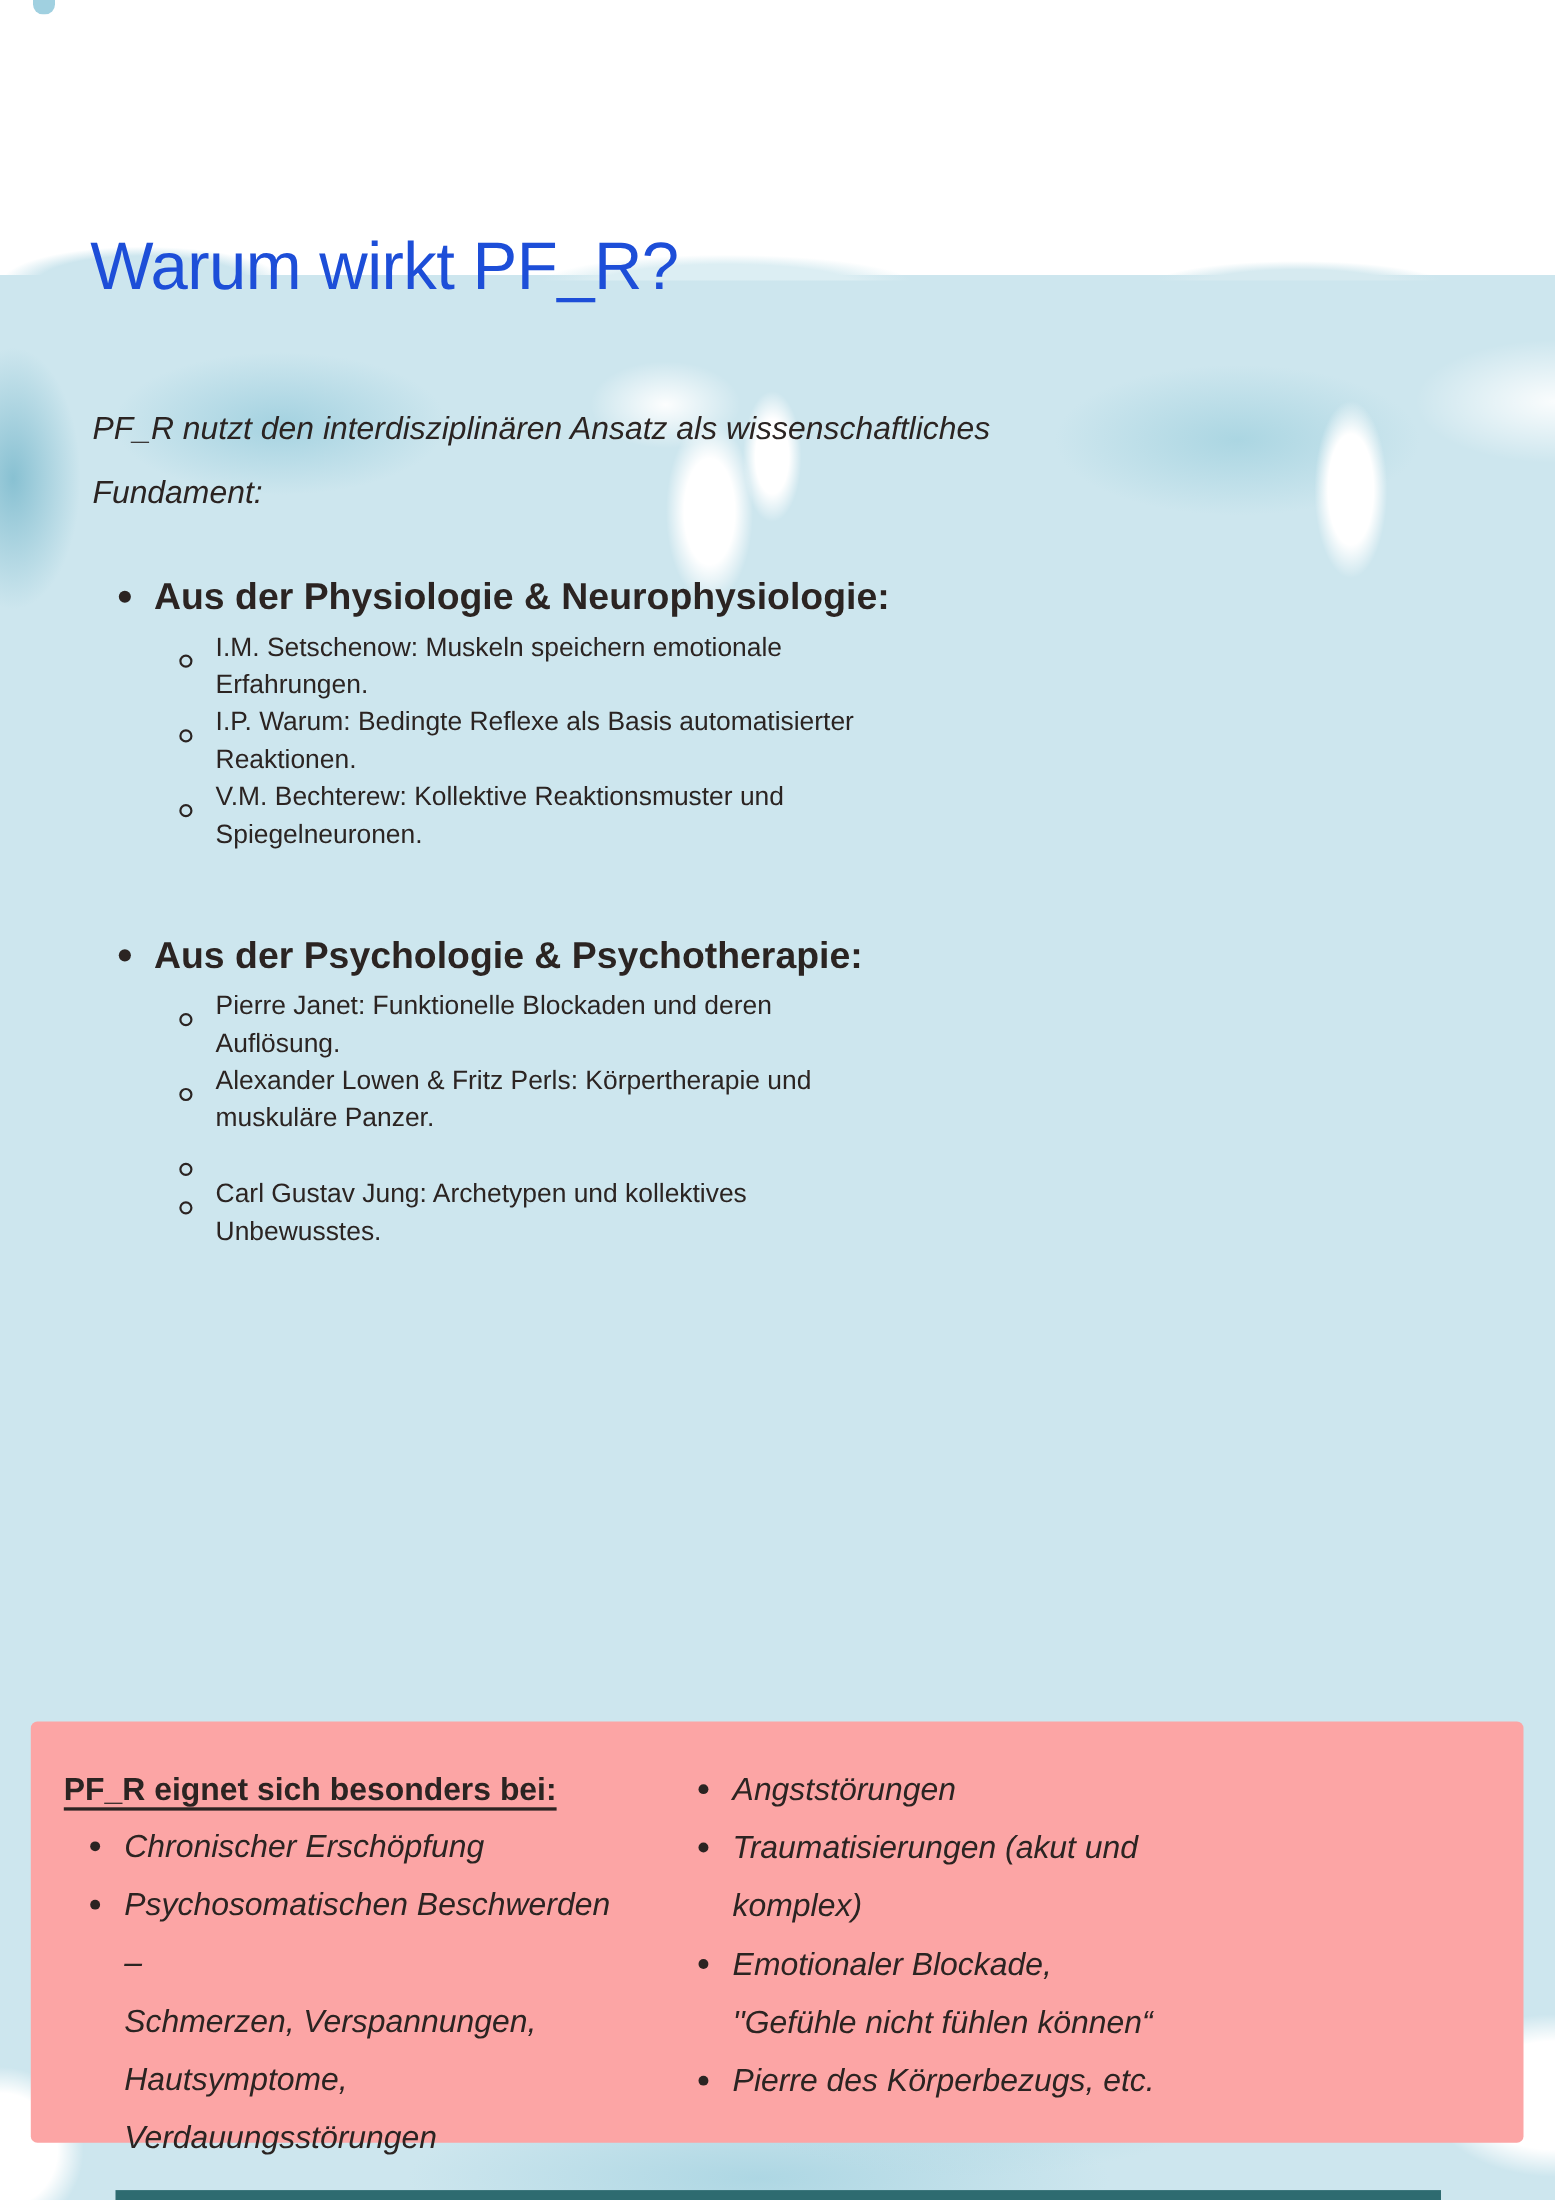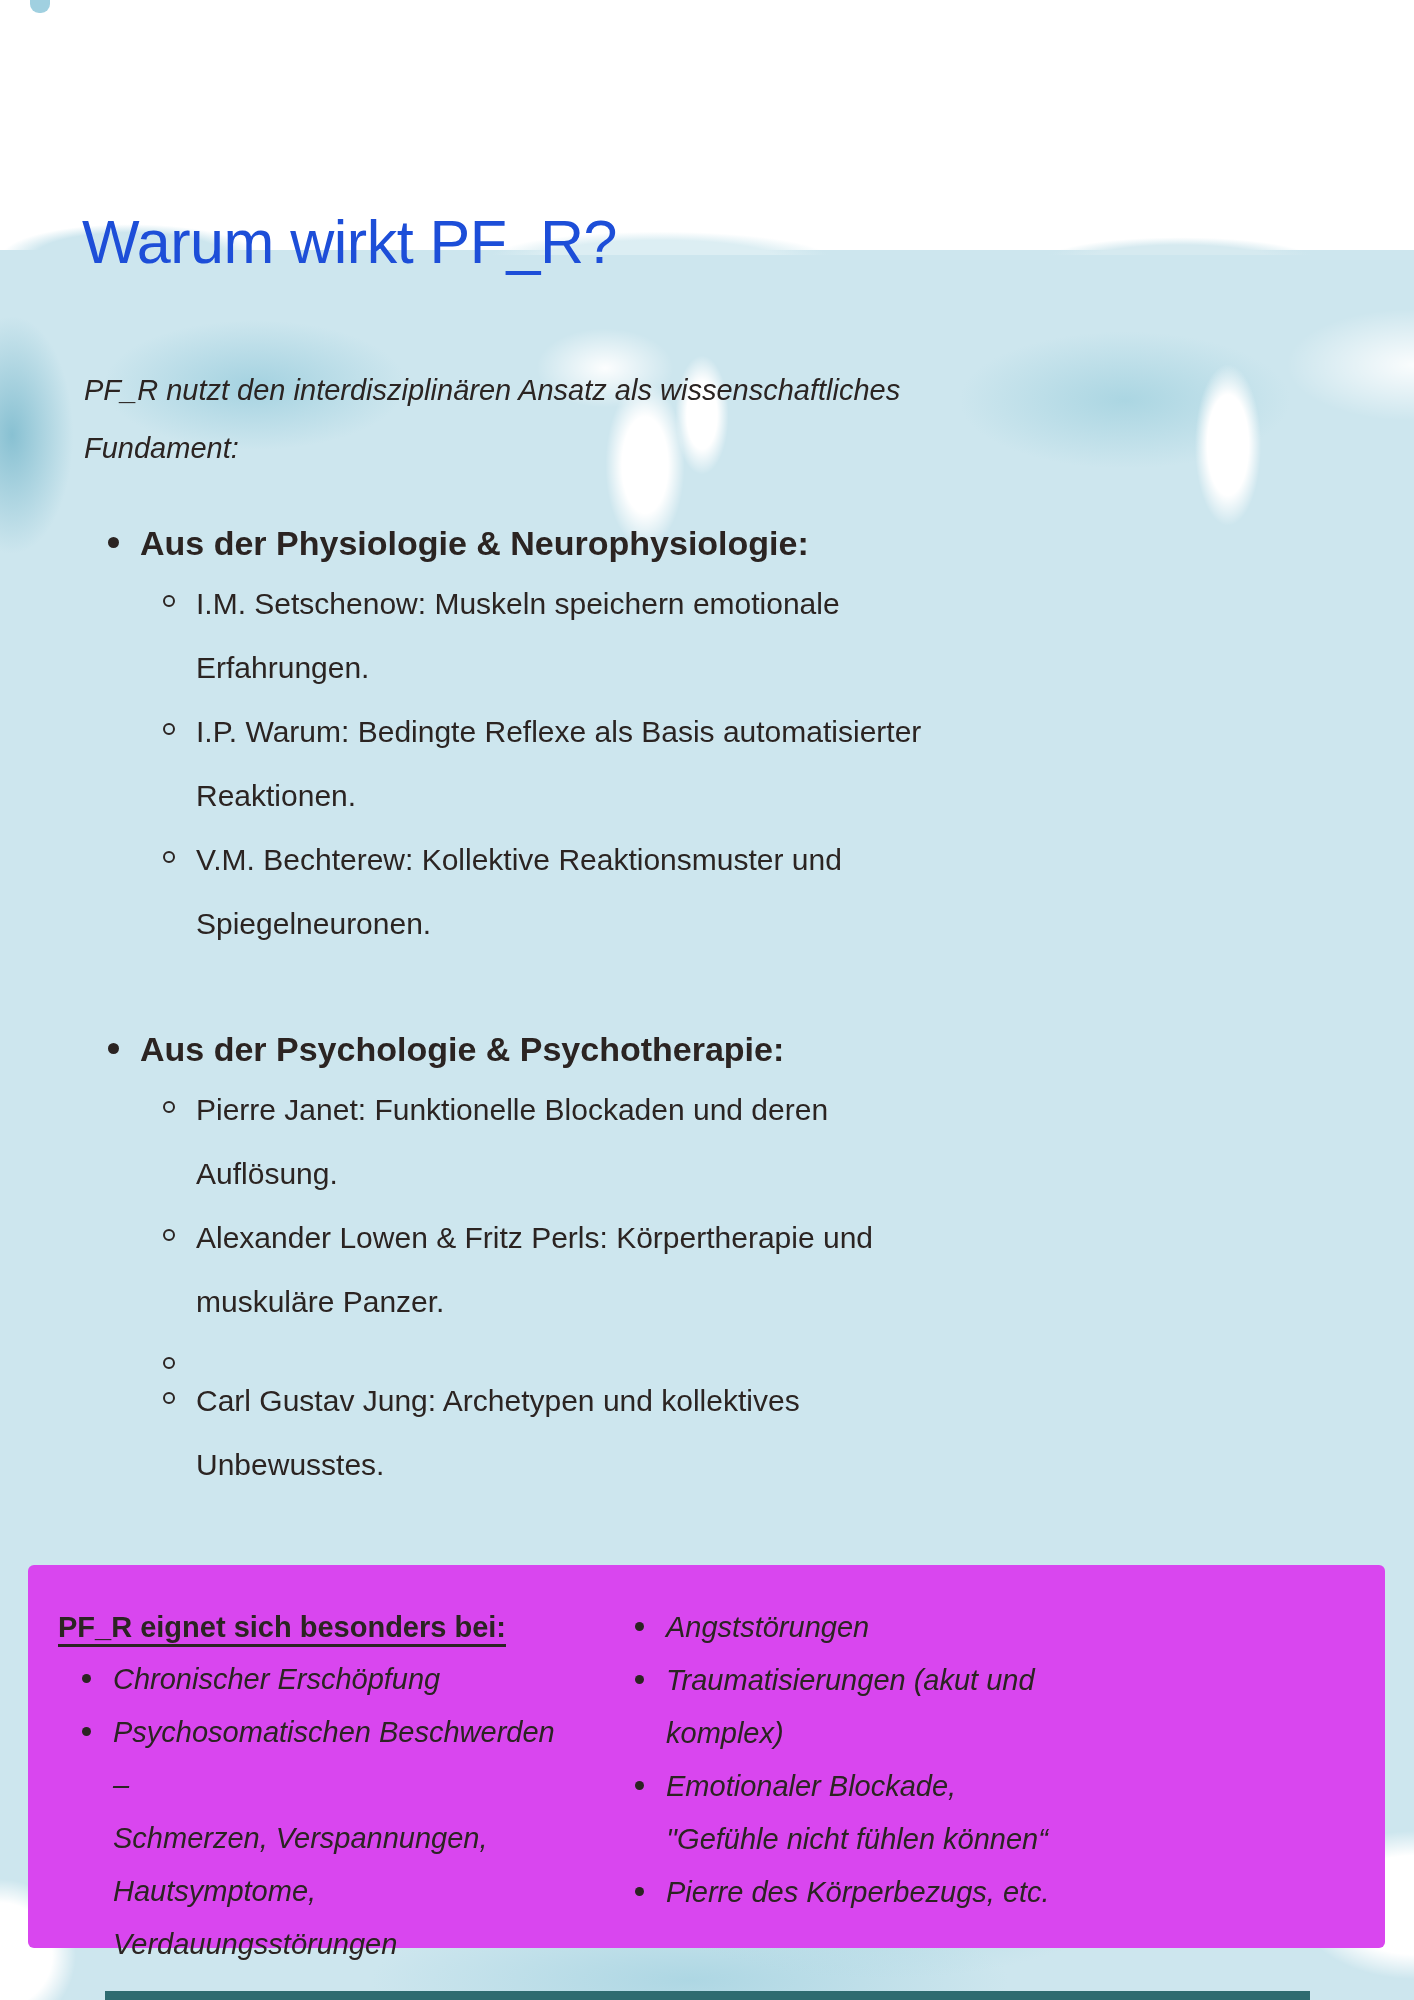--- a/index.html
+++ b/index.html
@@ -60,27 +60,27 @@
     flex:0 0 auto; width:11px; height:11px; border-radius:50%;
     background:#2b2422; margin:23px 21px 0 2px;
   }
   .sec-head h2 { margin:0; font-size:34px; font-weight:bold; line-height:58px; }
   .sub { display:flex; line-height:58px; }
   .sub .ring {
     flex:0 0 auto; width:12px; height:12px; border-radius:50%;
     border:2.5px solid #2b2422; box-sizing:border-box;
     margin:23px 21px 0 57px;
   }
-  .sub .txt { font-size:30px; line-height:64px; white-space:pre-line; max-width:900px; }
+  .sub .txt { font-size:24px; line-height:34px; white-space:pre-line; max-width:900px; }
   .sec-2 { margin-top:64px; }
 
   
   .callout {
     position:absolute; left:28px; top:1565px; width:1357px; height:383px;
-    background:#d946ef; border-radius:6px; box-sizing:border-box;
+    background:#fca5a5; border-radius:6px; box-sizing:border-box;
     padding:36px 20px 0 30px;
     display:flex;
     justify-content:flex-end;
   }
   .callout .col-left  { width:505px; flex:0 0 auto; }
   .callout .col-right { margin-left:48px; flex:1 1 auto; }
   .callout h3 {
     margin:0; font-size:29px; font-weight:bold; line-height:52px;
     text-decoration:underline; text-decoration-thickness:3px; text-underline-offset:7px;
   }

